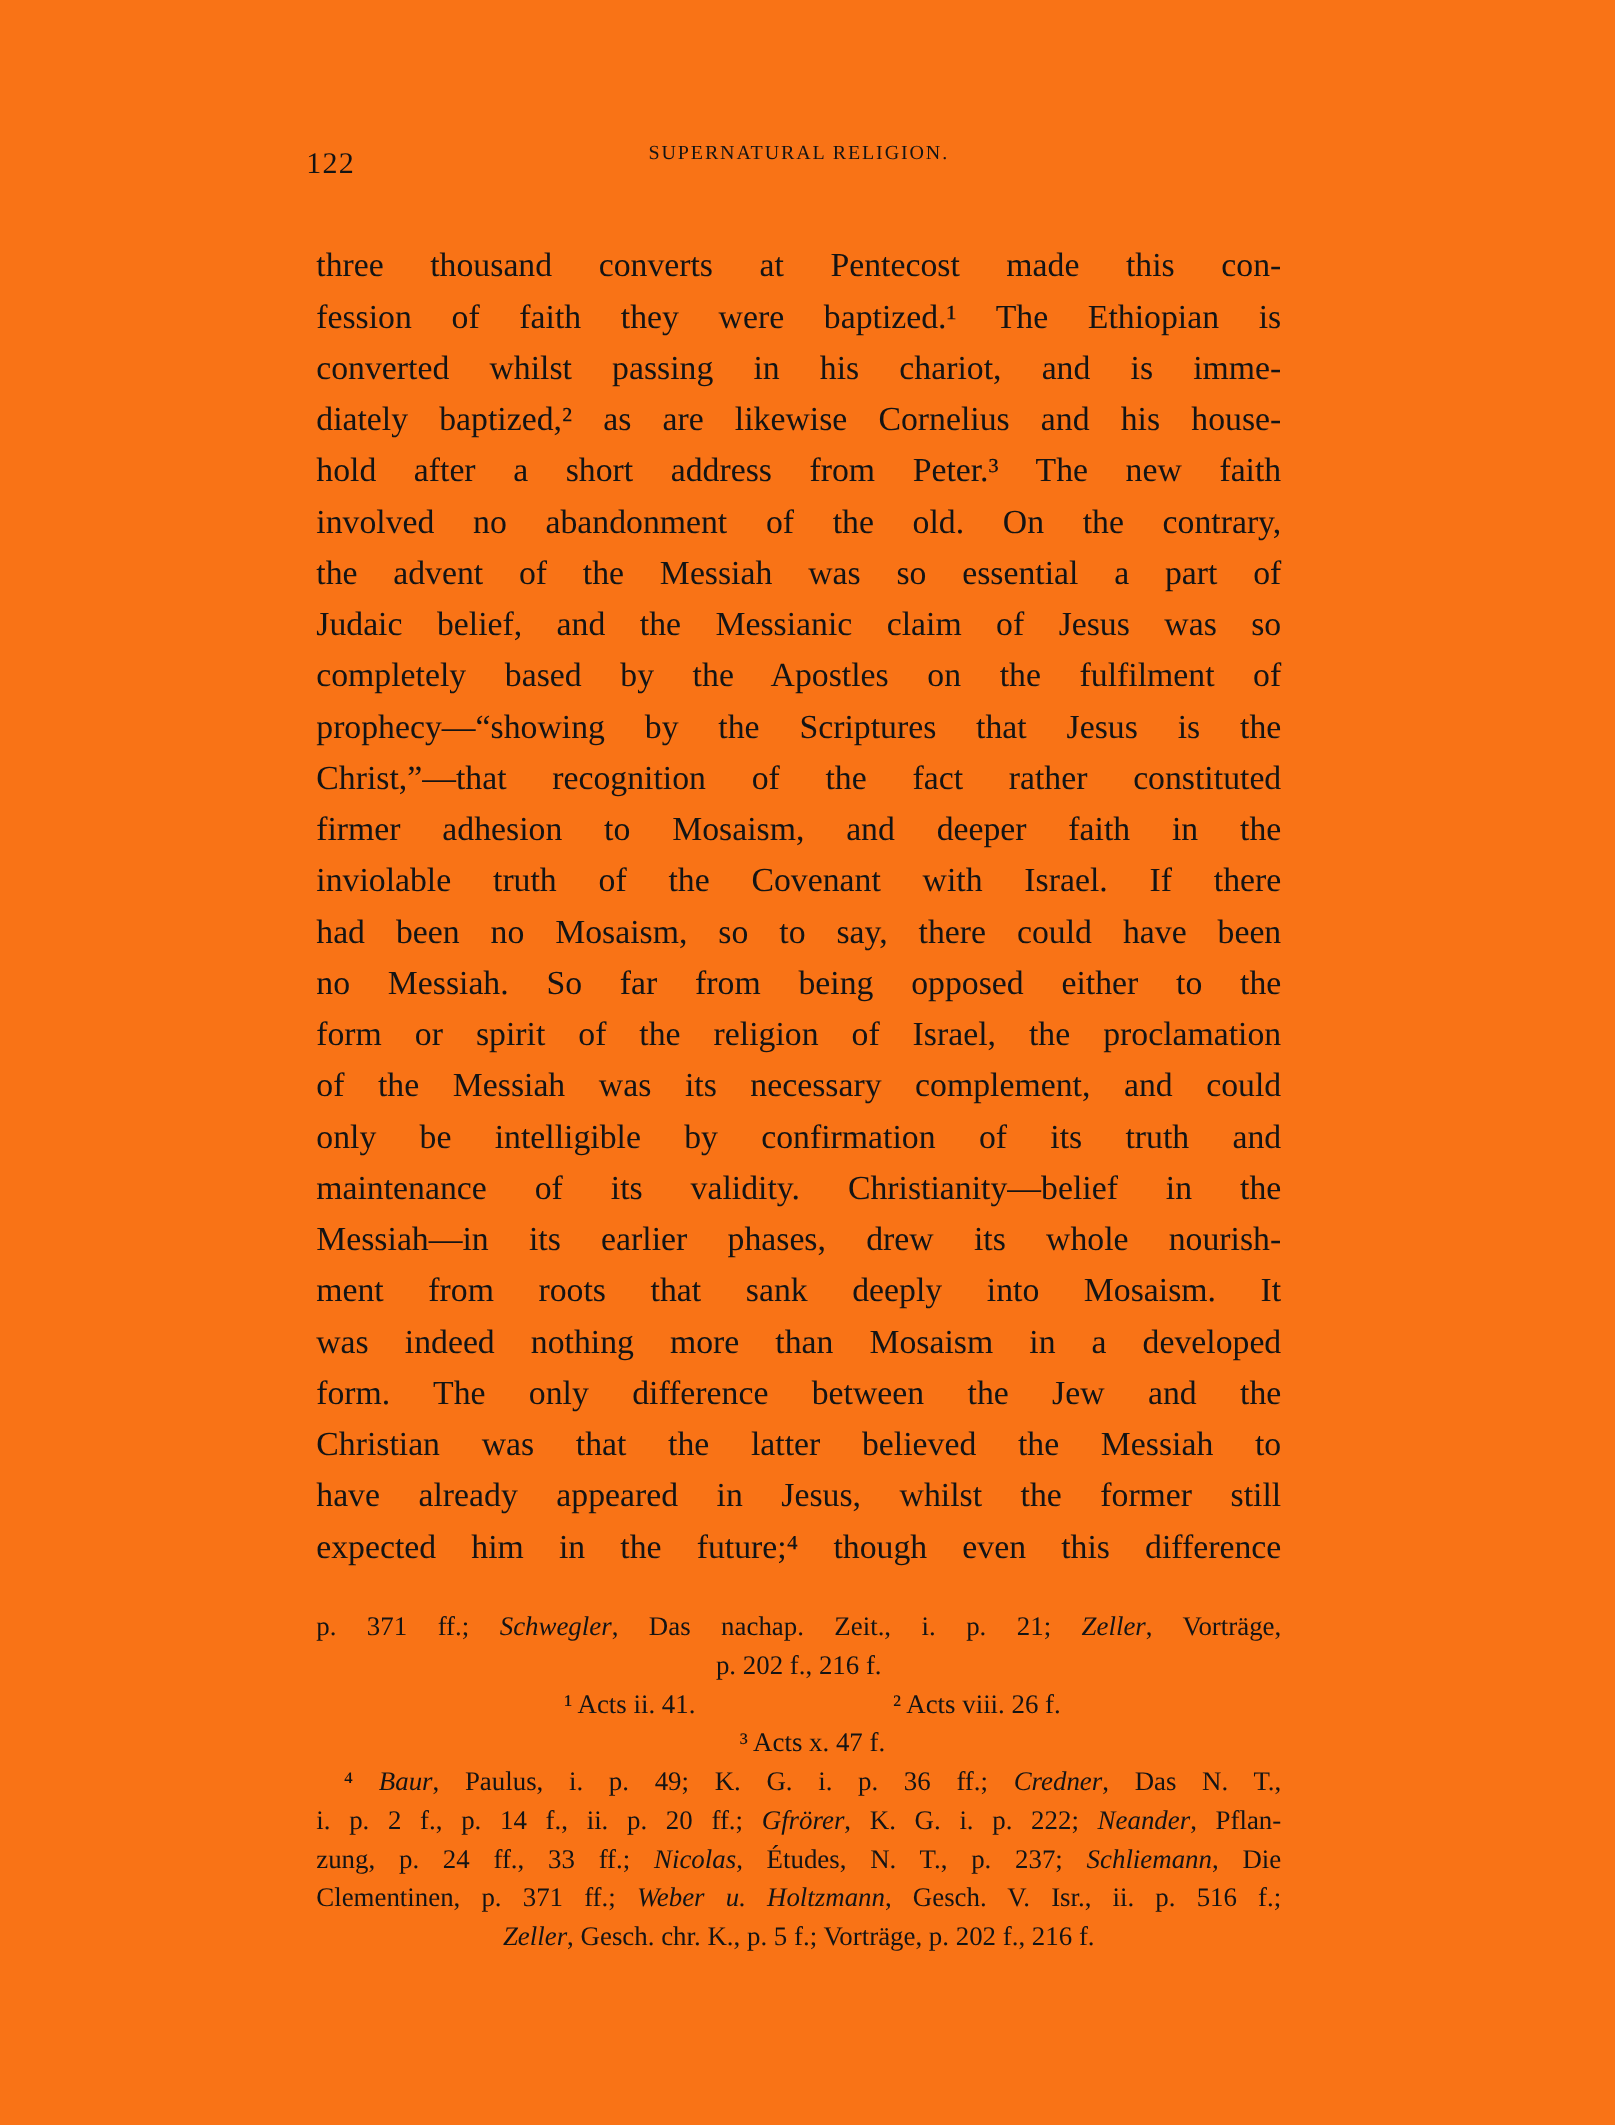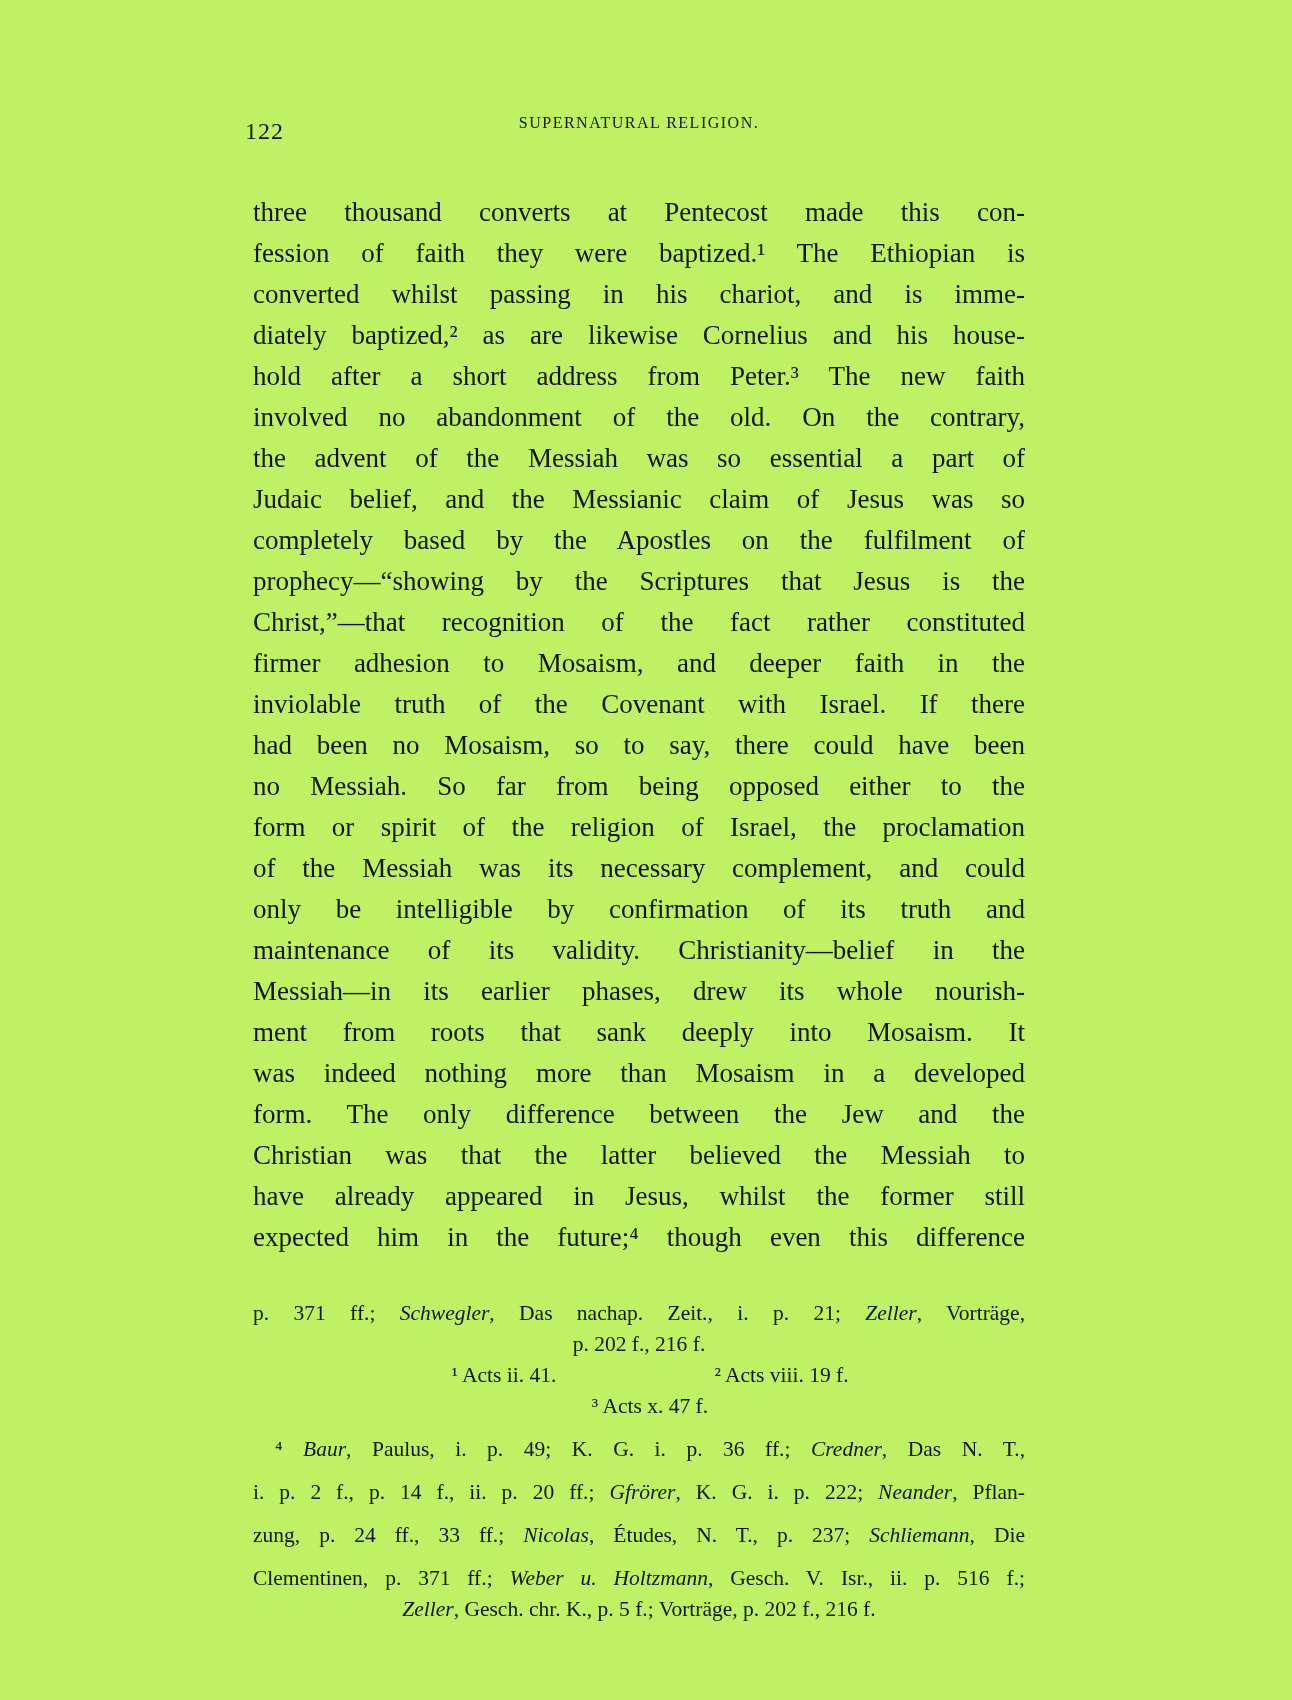--- a/index.html
+++ b/index.html
@@ -7,21 +7,21 @@
   body {
     background: #f8f8f6;
     font-family: "Liberation Serif", "DejaVu Serif", serif;
     color: #141414;
     -webkit-font-smoothing: antialiased;
   }
   .page {
     position: relative;
     width: 1292px;
     height: 1700px;
-    background: #bef264;
+    background: #f97316;
     overflow: hidden;
   }
   .text-block {
     position: absolute;
     left: 253px;
     width: 772px;
   }
   .header {
     top: 114px;
     height: 36px;
@@ -54,21 +54,20 @@
     top: 1286px;
     font-size: 21.5px;
   }
   .fn-line {
     line-height: 31px;
     text-align: center;
   }
   .fn-line.justify {
     text-align: justify;
     text-align-last: justify;
-    margin-top: 12px;
   }
   .fn-line.indent {
     text-indent: 22px;
   }
   .it { font-style: italic; }
   .gap { margin-left: 158px; }
 </style>
 </head>
 <body>
 
@@ -104,21 +103,21 @@
       <div class="body-line">was indeed nothing more than Mosaism in a developed</div>
       <div class="body-line">form. The only difference between the Jew and the</div>
       <div class="body-line">Christian was that the latter believed the Messiah to</div>
       <div class="body-line">have already appeared in Jesus, whilst the former still</div>
       <div class="body-line">expected him in the future;⁴ though even this difference</div>
     </div>
 
   <div class="text-block footnotes">
       <div class="fn-line justify"><span>p. 371 ff.; </span><span class="it">Schwegler</span><span>, Das nachap. Zeit., i. p. 21; </span><span class="it">Zeller</span><span>, Vorträge,</span></div>
       <div class="fn-line"><span>p. 202 f., 216 f.</span></div>
-      <div class="fn-line indent"><span>¹ Acts ii. 41.</span><span class="gap">² Acts viii. 19 f.</span></div>
+      <div class="fn-line indent"><span>¹ Acts ii. 41.</span><span class="gap">² Acts viii. 26 f.</span></div>
       <div class="fn-line indent"><span>³ Acts x. 47 f.</span></div>
       <div class="fn-line justify indent"><span>⁴ </span><span class="it">Baur</span><span>, Paulus, i. p. 49; K. G. i. p. 36 ff.; </span><span class="it">Credner</span><span>, Das N. T.,</span></div>
       <div class="fn-line justify"><span>i. p. 2 f., p. 14 f., ii. p. 20 ff.; </span><span class="it">Gfrörer</span><span>, K. G. i. p. 222; </span><span class="it">Neander</span><span>, Pflan-</span></div>
       <div class="fn-line justify"><span>zung, p. 24 ff., 33 ff.; </span><span class="it">Nicolas</span><span>, Études, N. T., p. 237; </span><span class="it">Schliemann</span><span>, Die</span></div>
       <div class="fn-line justify"><span>Clementinen, p. 371 ff.; </span><span class="it">Weber u. Holtzmann</span><span>, Gesch. V. Isr., ii. p. 516 f.;</span></div>
       <div class="fn-line"><span class="it">Zeller</span><span>, Gesch. chr. K., p. 5 f.; Vorträge, p. 202 f., 216 f.</span></div>
     </div>
 
 </div>
 

